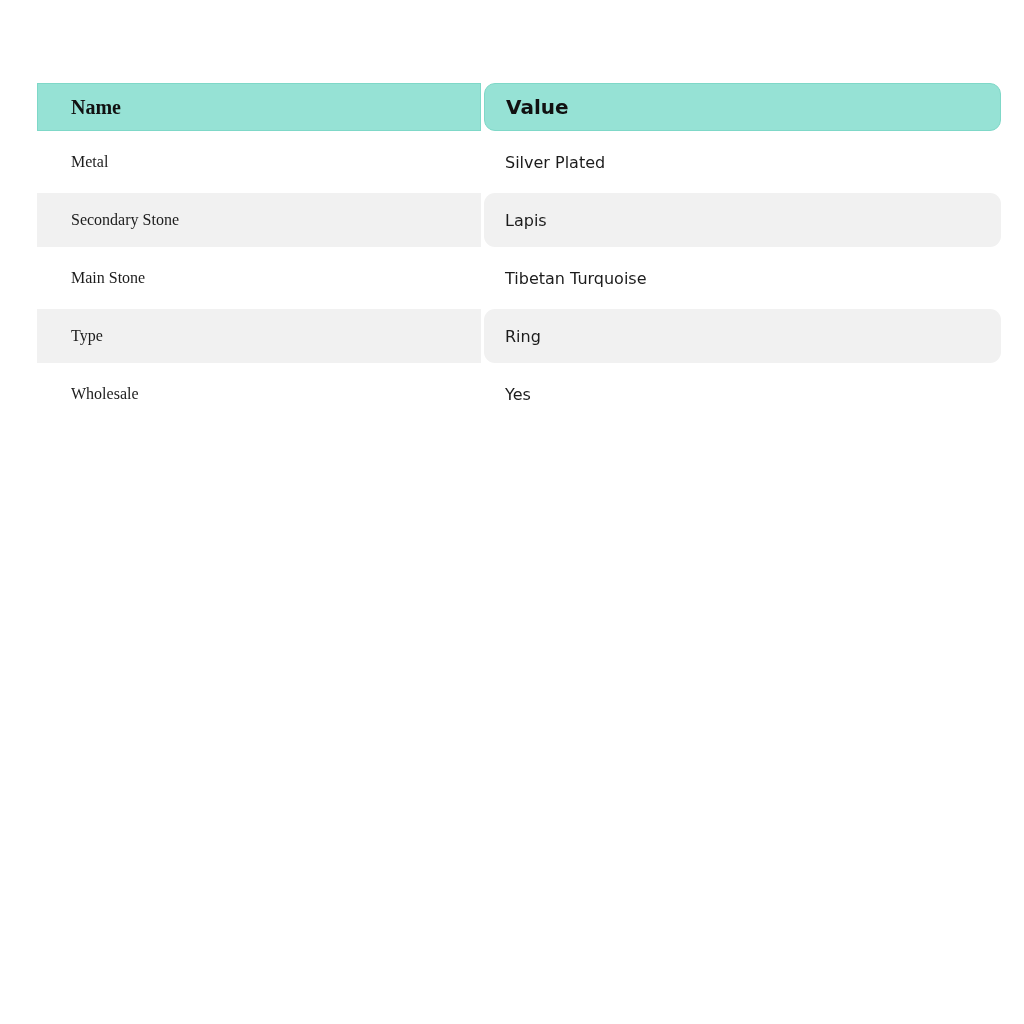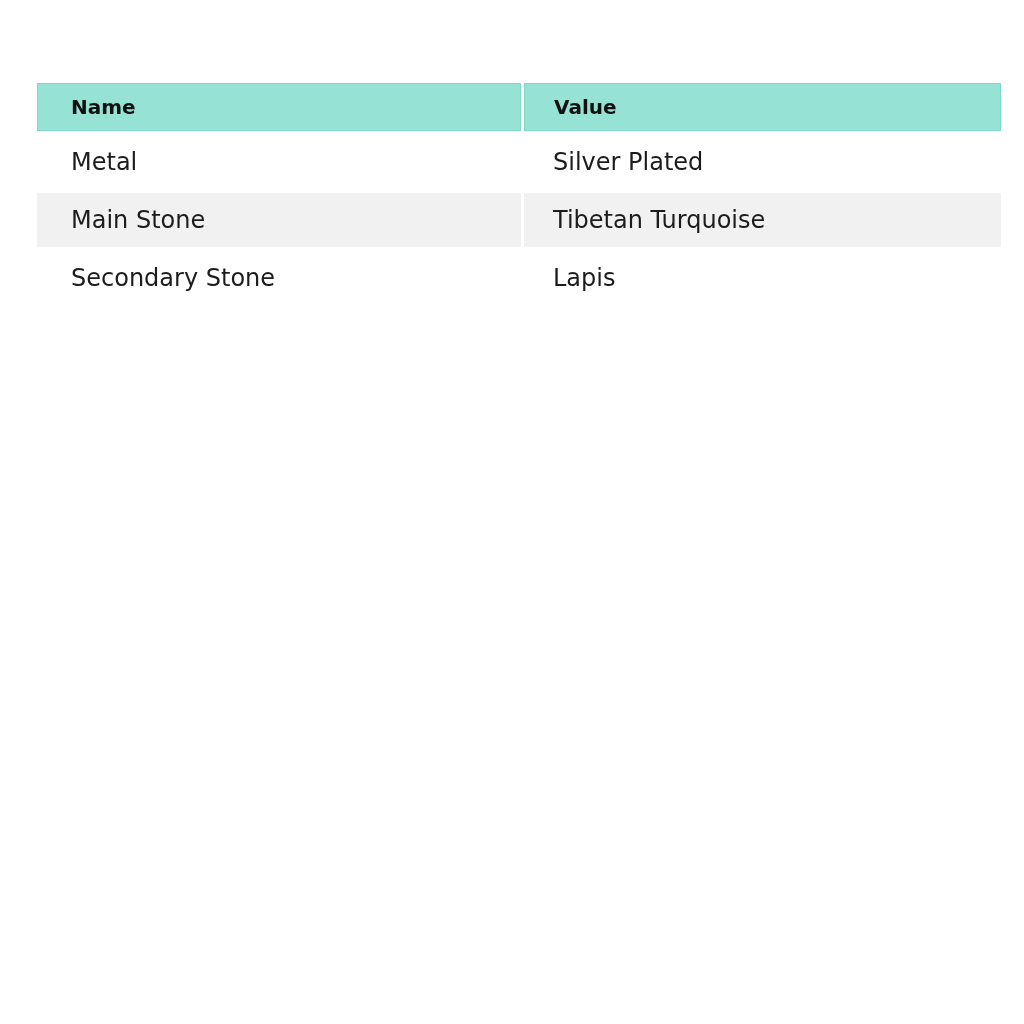--- a/index.html
+++ b/index.html
@@ -25,66 +25,74 @@
   .attr-table {
     position: absolute;
     left: 34px;
     top: 79px;
     width: 970px;
     border-collapse: separate;
     border-spacing: 3px 4px;
     table-layout: fixed;
   }
   .attr-table th:first-child,
-  .attr-table td:first-child { width: 484px; }
+  .attr-table td:first-child { width: 444px; font-family: Liberation Serif, serif; }
   .attr-table th {
     background: var(--header-bg);
     border: 1px solid var(--header-border);
     height: 48px;
     text-align: left;
     vertical-align: middle;
     font-size: 20px;
     font-weight: 600;
     color: var(--header-text);
     padding: 0 8px 0 33px;
   }
   .attr-table td {
     height: 54px;
     vertical-align: middle;
     text-align: left;
-    font-size: 24px;
+    font-size: 16px;
     font-weight: 400;
     padding: 0 8px 0 34px;
     background: var(--row-bg);
     white-space: nowrap;
     overflow: hidden;
   }
   .attr-table th:nth-child(2),
-  .attr-table td:nth-child(2) { padding-left: 29px; }
+  .attr-table td:nth-child(2) { padding-left: 21px; border-radius: 11px; }
   .attr-table tbody tr:nth-child(even) td { background: var(--row-alt-bg); }
 </style>
 </head>
 <body>
 
 <main>
   <table class="attr-table">
     <thead>
       <tr>
         <th>Name</th>
         <th>Value</th>
       </tr>
     </thead>
     <tbody id="rows">
         <tr>
           <td>Metal</td>
           <td>Silver Plated</td>
         </tr>
         <tr>
+          <td>Secondary Stone</td>
+          <td>Lapis</td>
+        </tr>
+        <tr>
           <td>Main Stone</td>
           <td>Tibetan Turquoise</td>
         </tr>
         <tr>
-          <td>Secondary Stone</td>
-          <td>Lapis</td>
+          <td>Type</td>
+          <td>Ring</td>
+        </tr>
+        <tr>
+          <td>Wholesale</td>
+          <td>Yes</td>
         </tr>
       </tbody>
   </table>
 </main>
 
 </body></html>

